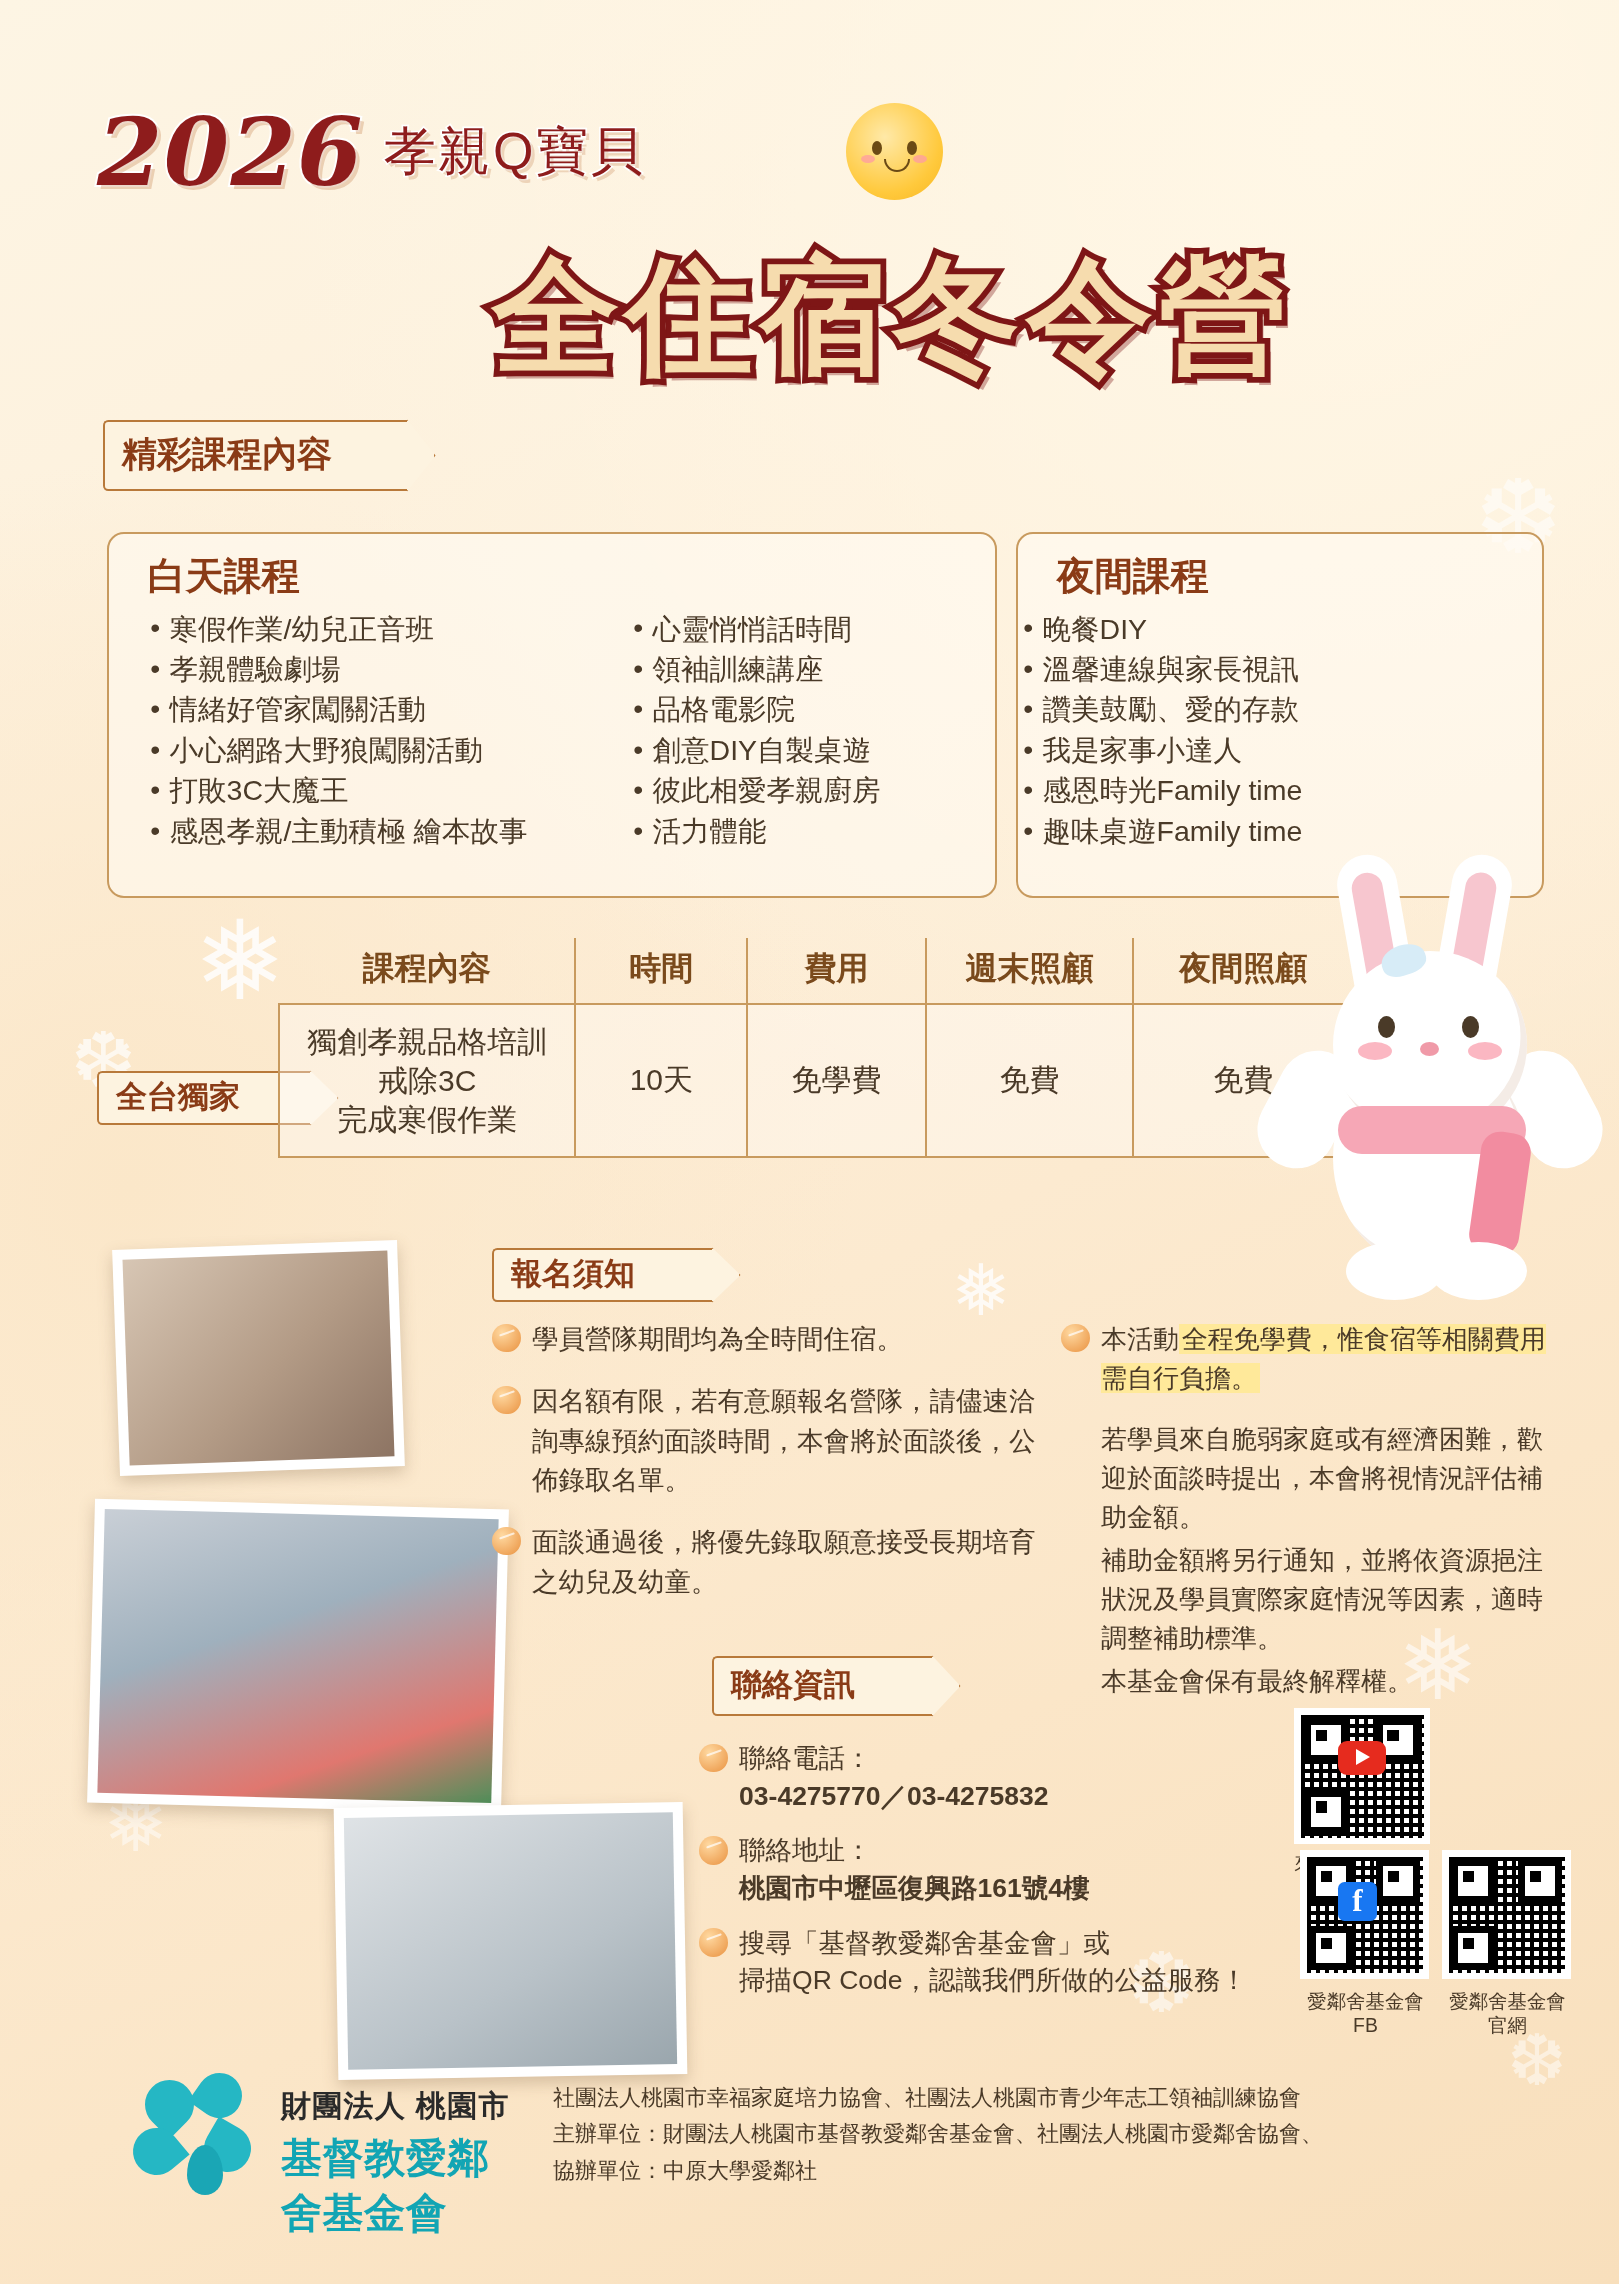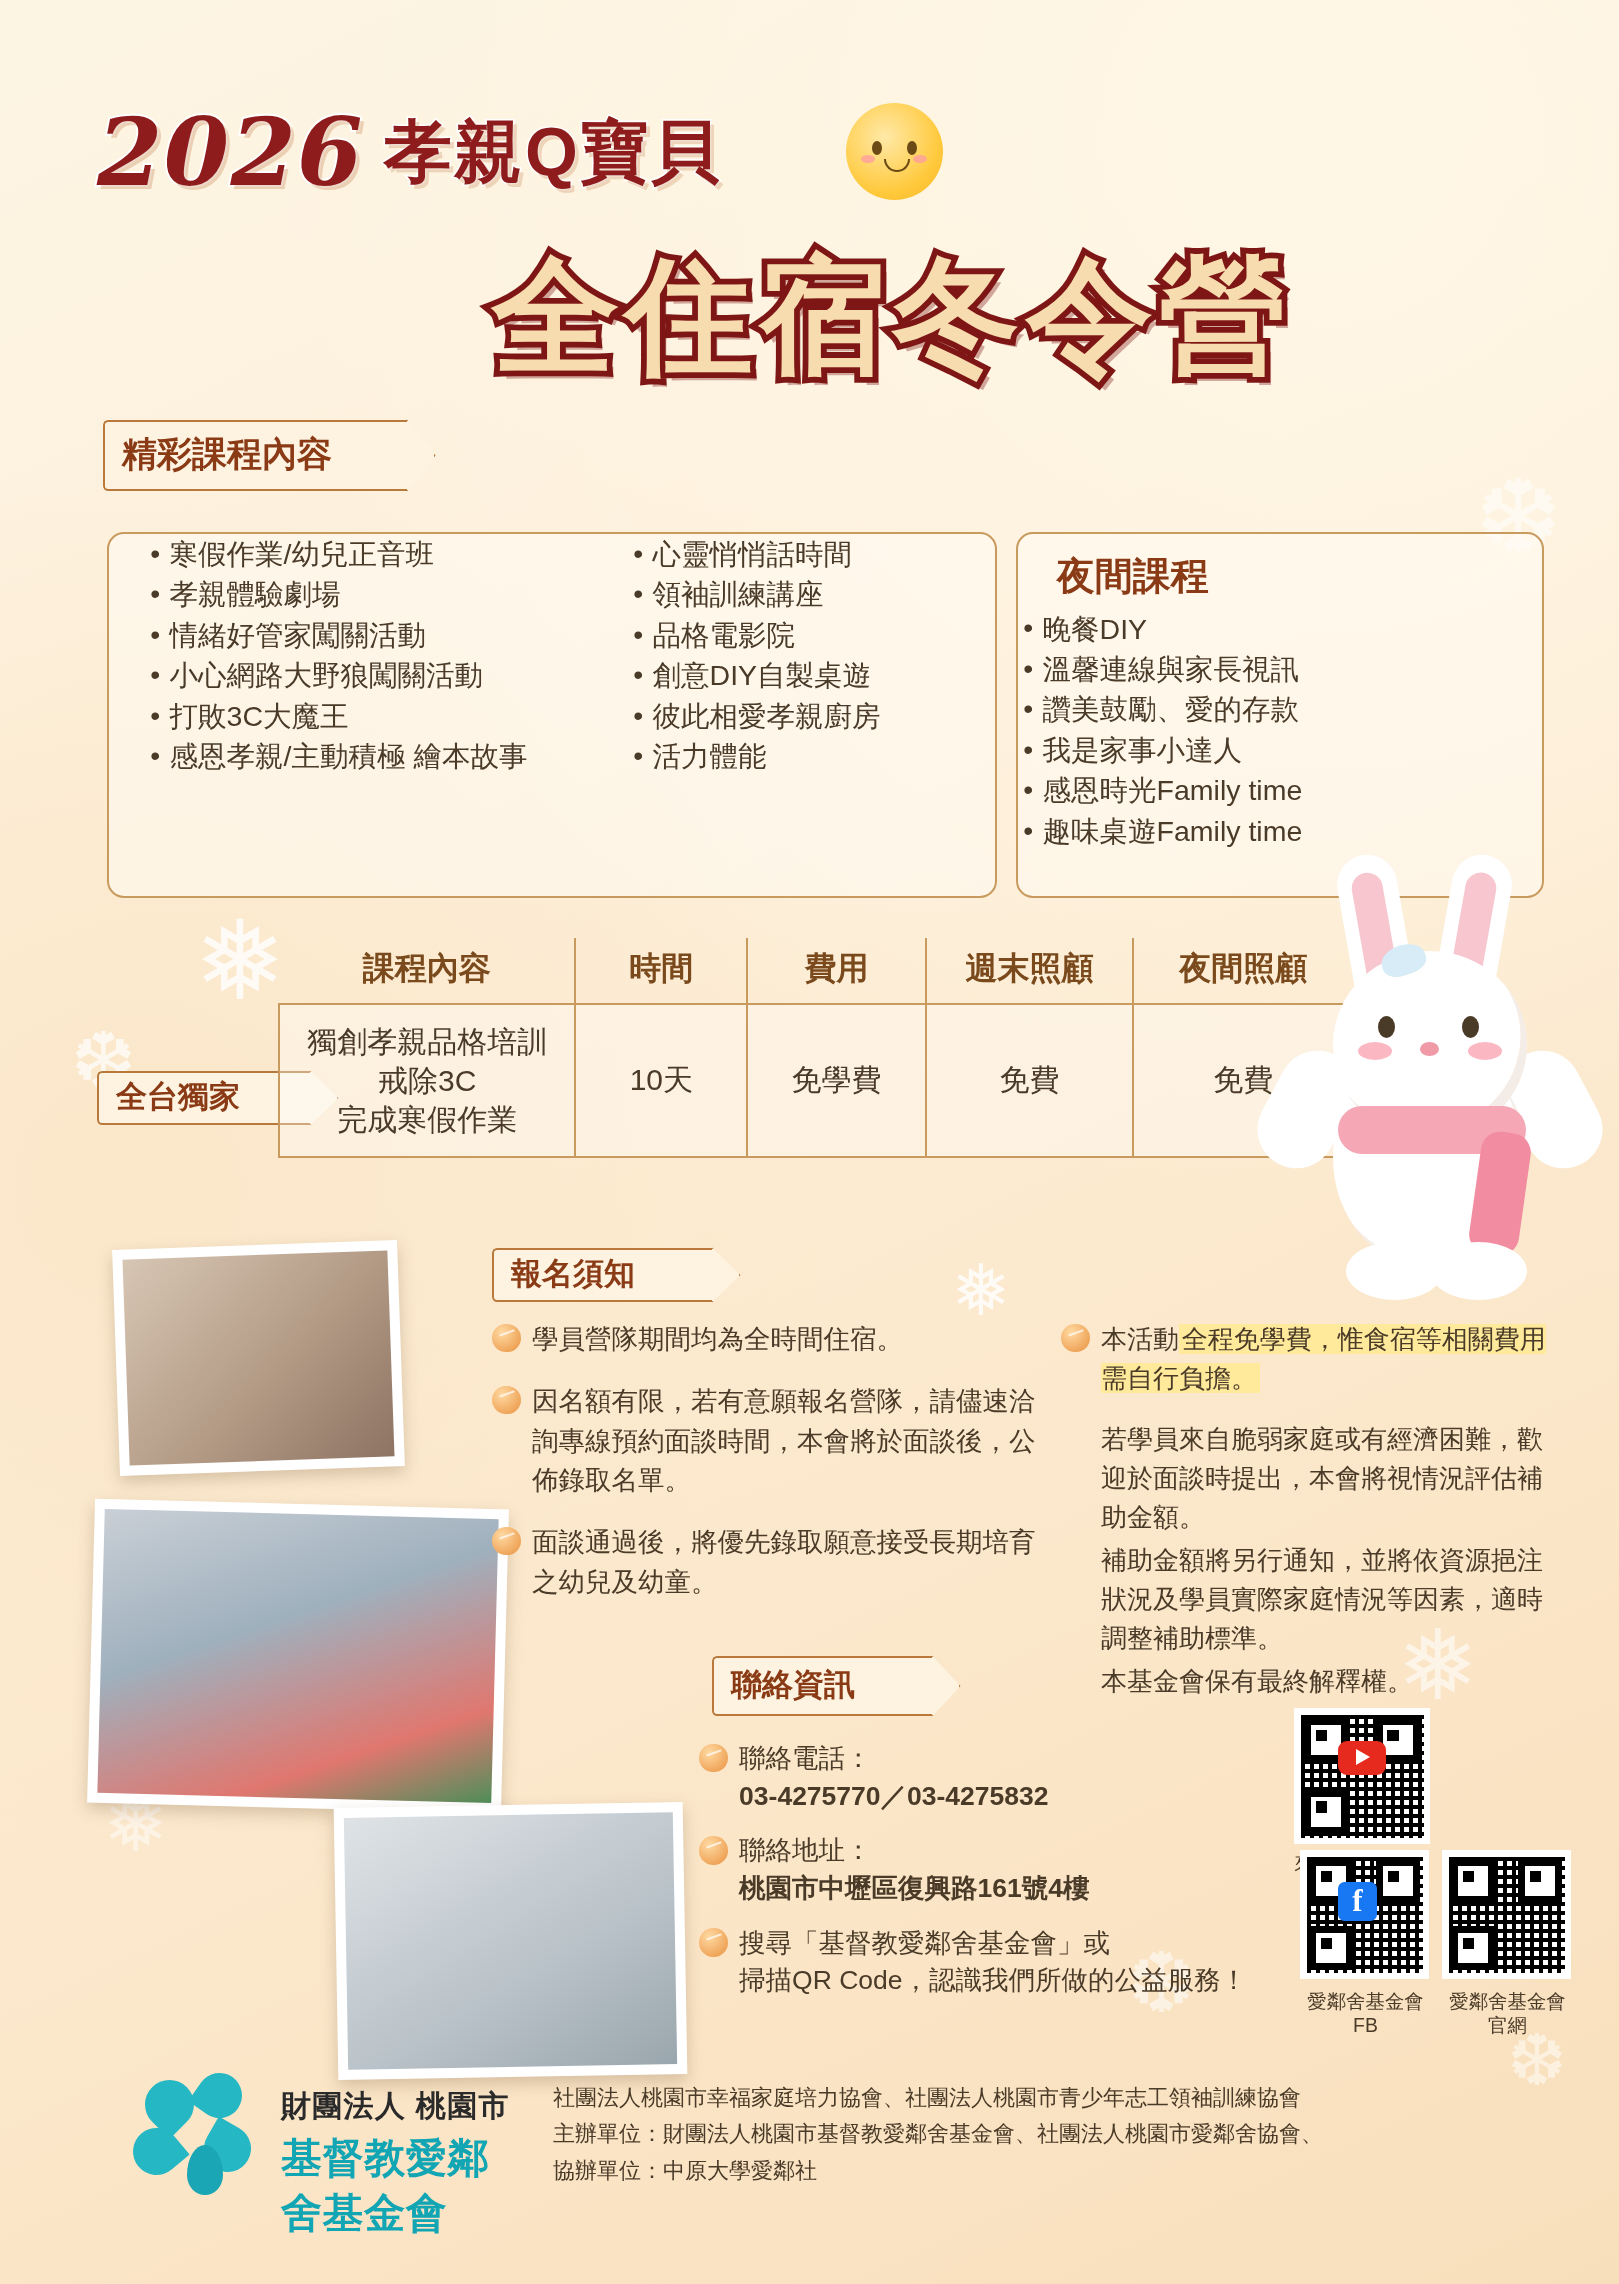--- a/index.html
+++ b/index.html
@@ -35,21 +35,21 @@
     font-family:"DejaVu Serif","Liberation Serif",serif;
     font-style:italic;font-weight:bold;font-size:94px;
     color:#8e1c1c;letter-spacing:1.3px;
     -webkit-text-stroke:3.9px #fff;
     paint-order:stroke fill;
     display:inline-block;vertical-align:middle;
     text-shadow:3.9px 3.9px 0 rgba(183,100,40,.25);
   }
   .t-sub{
     display:inline-block;vertical-align:middle;
-    font-size:68px;font-weight:bold;color:#8e1c1c;
+    font-size:52px;font-weight:normal;color:#8e1c1c;
     margin-left:17px;letter-spacing:2.6px;
     -webkit-text-stroke:3.2px #fff;paint-order:stroke fill;
     text-shadow:3.9px 3.9px 0 rgba(183,100,40,.22);
   }
   .sun{position:absolute;left:821px;top:78px;width:149px;height:149px;}
   .sun .core{
     position:absolute;left:24.6px;top:24.6px;width:97px;height:97px;border-radius:50%;
     background:radial-gradient(circle at 40% 35%,#ffe9a8,#ffc93c 65%,#f7b521 100%);
   }
   .sun .ray{position:absolute;left:50%;top:50%;width:17px;height:72px;margin-left:-8.4px;margin-top:-36px;
@@ -240,20 +240,21 @@
     </div>
   </div>
 
   <div class="bigtitle">全住宿冬令營</div>
 
   <div class="tag" style="left:103px;top:420px;width:304px;height:71px;font-size:35px;">
     <span>精彩課程內容</span>
   </div>
 
   <div class="daybox">
+    <span class="boxtitle inner">白天課程</span>
     <div class="col-wrap">
       <div class="col col-a">
         <ul class="courses">
           <li>寒假作業/幼兒正音班</li>
           <li>孝親體驗劇場</li>
           <li>情緒好管家闖關活動</li>
           <li>小心網路大野狼闖關活動</li>
           <li>打敗3C大魔王</li>
           <li>感恩孝親/主動積極 繪本故事</li>
         </ul>

